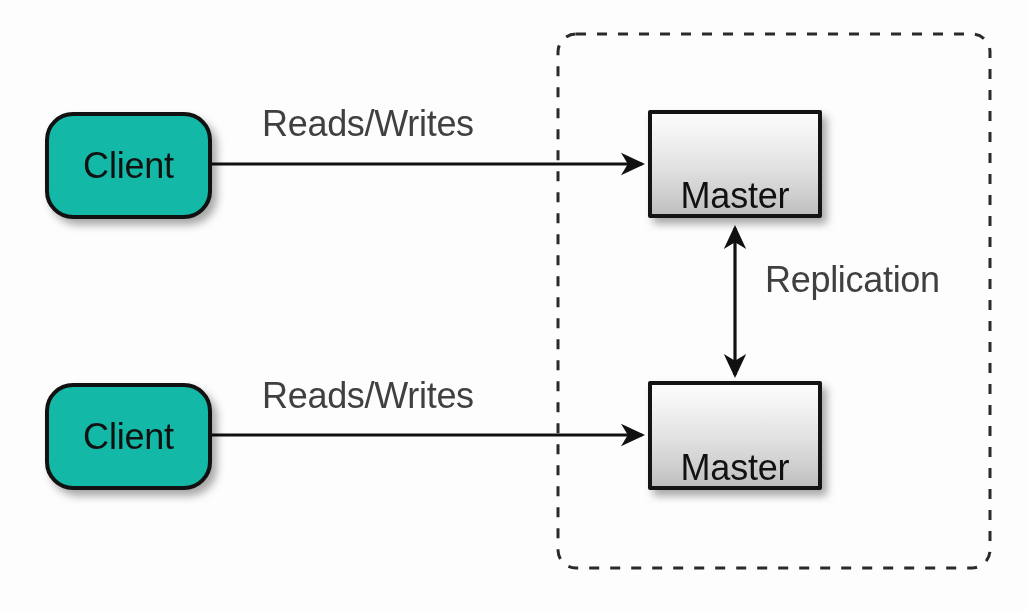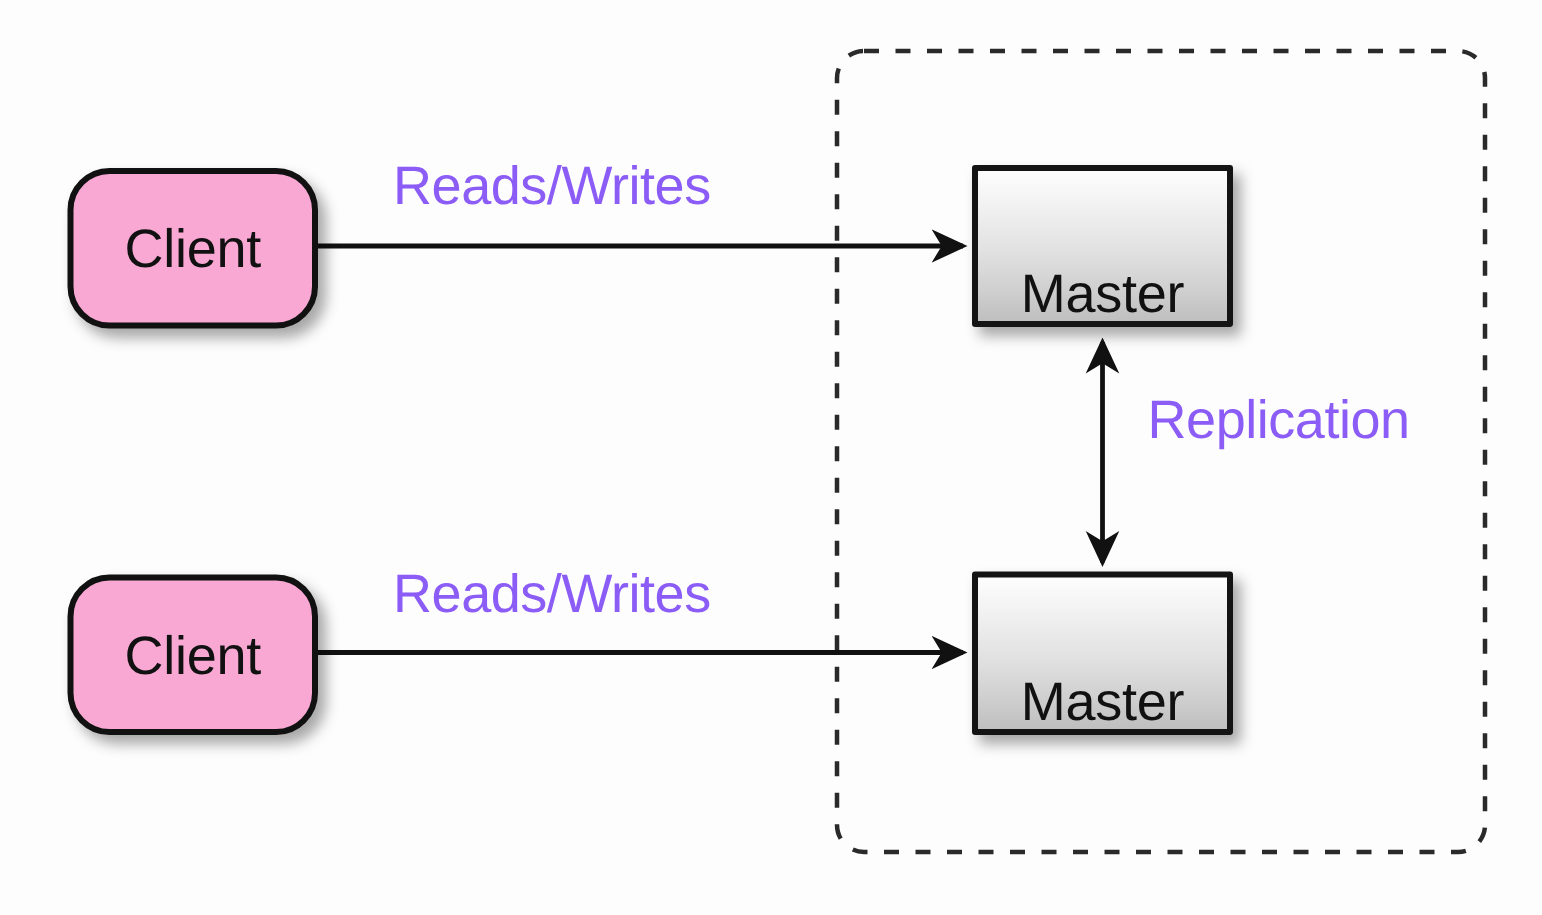--- a/index.html
+++ b/index.html
@@ -36,21 +36,21 @@
   }
   .node-label {
     font-size: 36px;
     line-height: 1;
     color: #111111;
     letter-spacing: -0.2px;
     white-space: nowrap;
     user-select: none;
   }
   .client-node {
-    background: #f9a8d4;
+    background: #14b8a6;
     border: 4px solid #111111;
     border-radius: 28px;
     box-shadow: 5px 6px 9px rgba(0,0,0,0.34);
   }
   .master-node {
     background: linear-gradient(to bottom,
                 #fdfdfd 0%,
                 #f2f2f2 22%,
                 #e2e2e2 52%,
                 #cfcfcf 80%,
@@ -58,21 +58,21 @@
     border: 4px solid #141414;
     border-radius: 2px;
     box-shadow: 5px 6px 9px rgba(0,0,0,0.34);
     align-items: flex-end;
   }
   
   .edge-label {
     position: absolute;
     font-size: 36px;
     line-height: 1;
-    color: #8b5cf6;
+    color: #404040;
     letter-spacing: -0.3px;
     white-space: nowrap;
     user-select: none;
     z-index: 4;
   }
   
   .boundary {
     position: absolute;
     z-index: 1;
   }

